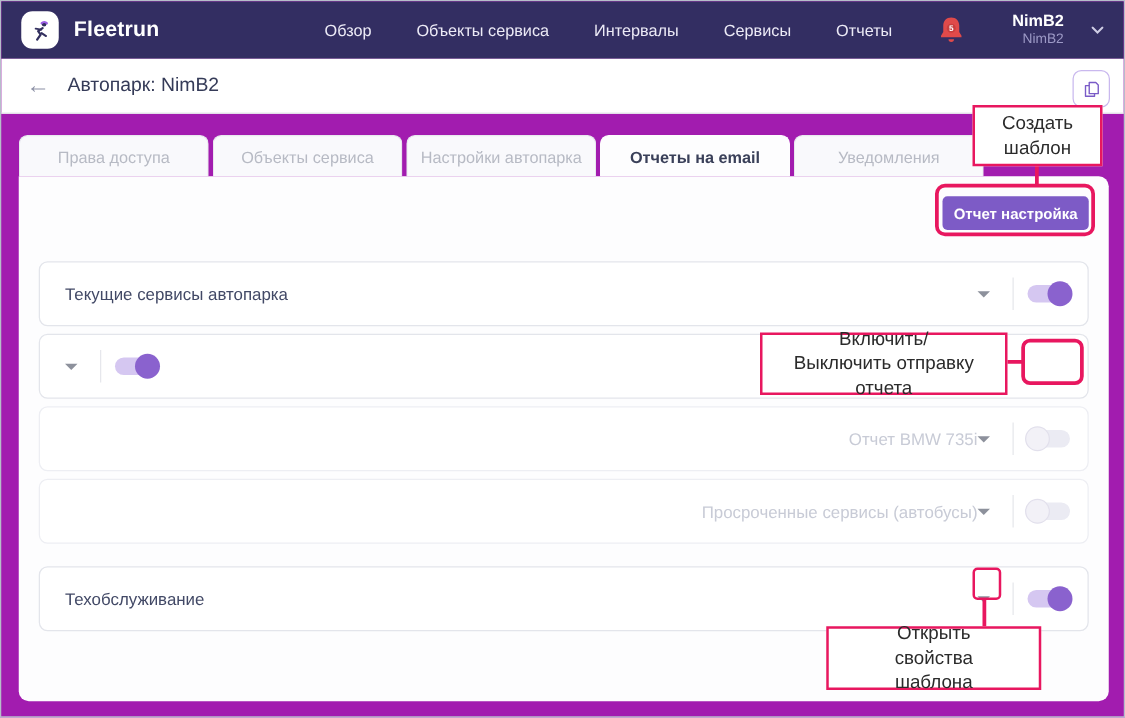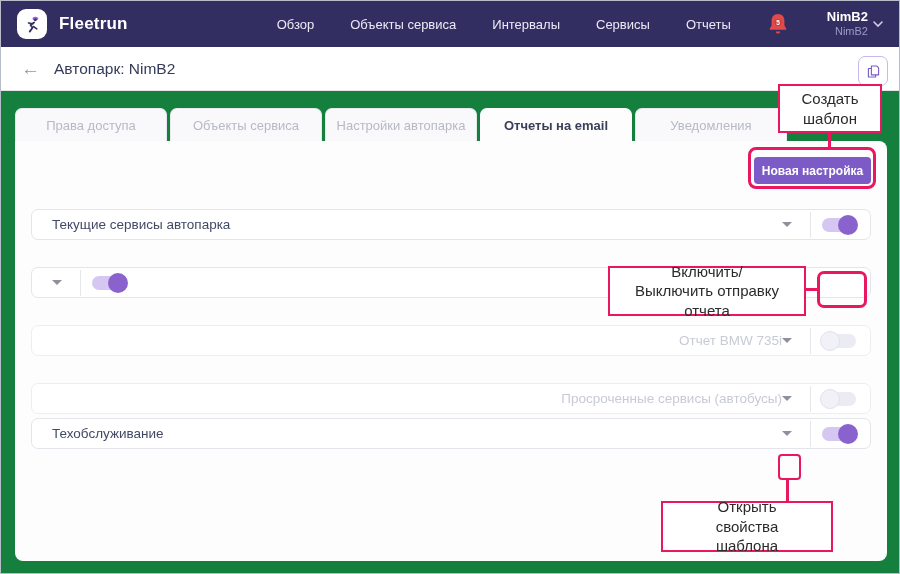--- a/index.html
+++ b/index.html
@@ -1,29 +1,29 @@
 <!DOCTYPE html>
 <html><head>
 <meta charset="utf-8">
 <style>
   * { margin:0; padding:0; box-sizing:border-box; }
   body { font-family:"Liberation Sans", sans-serif; background:#fff; }
   .screen { position:relative; width:900px; height:574px; border:1px solid #b6bdc9;
-            background:#15803d; overflow:hidden; }
+            background:#a21caf; overflow:hidden; }
 
   
   .navbar { position:absolute; top:0; left:0; right:0; height:46px; background:#332e62;
             display:flex; align-items:center; padding:0 16px; }
   .logo { width:30px; height:30px; background:#fff; border-radius:9px; display:flex;
           align-items:center; justify-content:center; margin-right:12px; cursor:pointer; }
   .brand { color:#fff; font-size:17px; font-weight:700; letter-spacing:.2px; }
   .nav-items { display:flex; gap:36px; margin-left:auto; align-items:center; }
   .nav-item { color:#eceaf6; font-size:13px; font-weight:500; cursor:pointer; text-decoration:none; }
   .bell { margin:0 38px 0 36px; cursor:pointer; display:flex; align-items:center; }
-  .user { display:flex; align-items:center; gap:5px; cursor:pointer; }
+  .user { display:flex; align-items:center; gap:22px; cursor:pointer; }
   .user-text { text-align:right; line-height:1.25; }
   .user-name { color:#fff; font-size:13px; font-weight:700; }
   .user-account { color:#9d9ac6; font-size:11px; }
 
   
   .pageheader { position:absolute; top:46px; left:0; right:0; height:44px; background:#fff;
                 border-bottom:1px solid #e3e5ea; display:flex; align-items:center; padding:0 20px; }
   .back { color:#8f93a8; font-size:19px; margin-right:14px; line-height:1; cursor:pointer; }
   .title { color:#353b58; font-size:15.5px; font-weight:500; }
   .copy-btn { position:absolute; left:857px; top:55px; width:30px; height:30px; background:#fff;
@@ -38,21 +38,21 @@
   .tab.active { background:#fdfdfe; color:#3a4059; font-weight:700; border-color:#fdfdfe; }
 
   
   .panel { position:absolute; left:14px; top:140px; width:872px; height:420px;
            background:#fdfdfe; border-radius:0 8px 8px 8px; }
   .new-btn { position:absolute; left:753px; top:156px; width:117px; height:27px; background:#7d5bc6;
              color:#fff; border:none; border-radius:4px; font-size:12px; font-weight:700;
              font-family:inherit; cursor:pointer; z-index:10; }
 
   
-  .row { position:absolute; left:30px; width:840px; height:31px; background:#fff;
+  .row { position:absolute; left:30px; width:840px; height:52px; background:#fff;
          border:1px solid #e3e5eb; border-radius:7px; display:flex; align-items:center;
          padding:0 14px 0 20px; z-index:10; }
   .row-label { flex:1; font-size:13.5px; color:#424966; }
   .row.disabled { border-color:#edeef3;text-align:right; }
   .row.disabled .row-label { color:#c8cbd6; }
   .caret { width:0; height:0; border-left:5px solid transparent; border-right:5px solid transparent;
            border-top:5px solid #8d919c; margin-right:18px; cursor:pointer; }
   .vdivider { width:1px; height:26px; background:#e6e7ec; margin-right:11px; }
   .toggle { position:relative; width:34px; height:14px; border-radius:7px; background:#ebebf3;
             cursor:pointer; }
@@ -132,21 +132,21 @@
 
   <div class="tabs">
     <div class="tab">Права доступа</div>
     <div class="tab">Объекты сервиса</div>
     <div class="tab">Настройки автопарка</div>
     <div class="tab active">Отчеты на email</div>
     <div class="tab">Уведомления</div>
   </div>
 
   <div class="panel"></div>
-  <button class="new-btn">Новая настройка</button>
+  <button class="new-btn">Отчет настройка</button>
 
   <div class="row" style="top:208px">
     <span class="row-label">Текущие сервисы автопарка</span>
     <span class="caret"></span>
     <span class="vdivider"></span>
     <span class="toggle on">
         <span class="knob"></span>
       </span>
   </div>
   <div class="row" style="top:266px">
@@ -165,21 +165,21 @@
       </span>
   </div>
   <div class="row disabled" style="top:382px">
     <span class="row-label">Просроченные сервисы (автобусы)</span>
     <span class="caret"></span>
     <span class="vdivider"></span>
     <span class="toggle">
         <span class="knob"></span>
       </span>
   </div>
-  <div class="row" style="top:417px">
+  <div class="row" style="top:452px">
     <span class="row-label">Техобслуживание</span>
     <span class="caret"></span>
     <span class="vdivider"></span>
     <span class="toggle on">
         <span class="knob"></span>
       </span>
   </div>
 
   <div class="hl-box" id="hl-btn"></div>
   <div class="hl-box" id="hl-toggle"></div>

